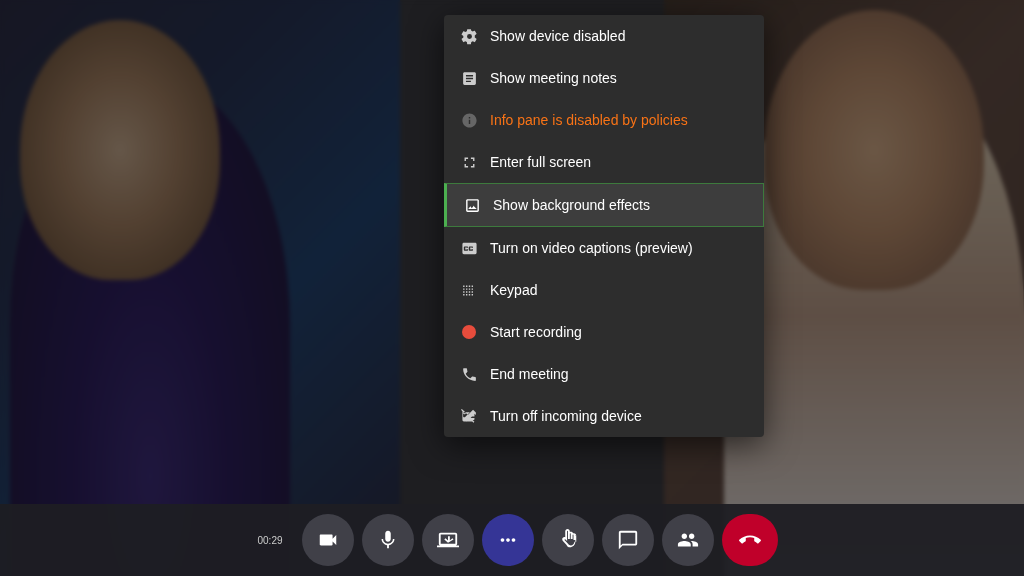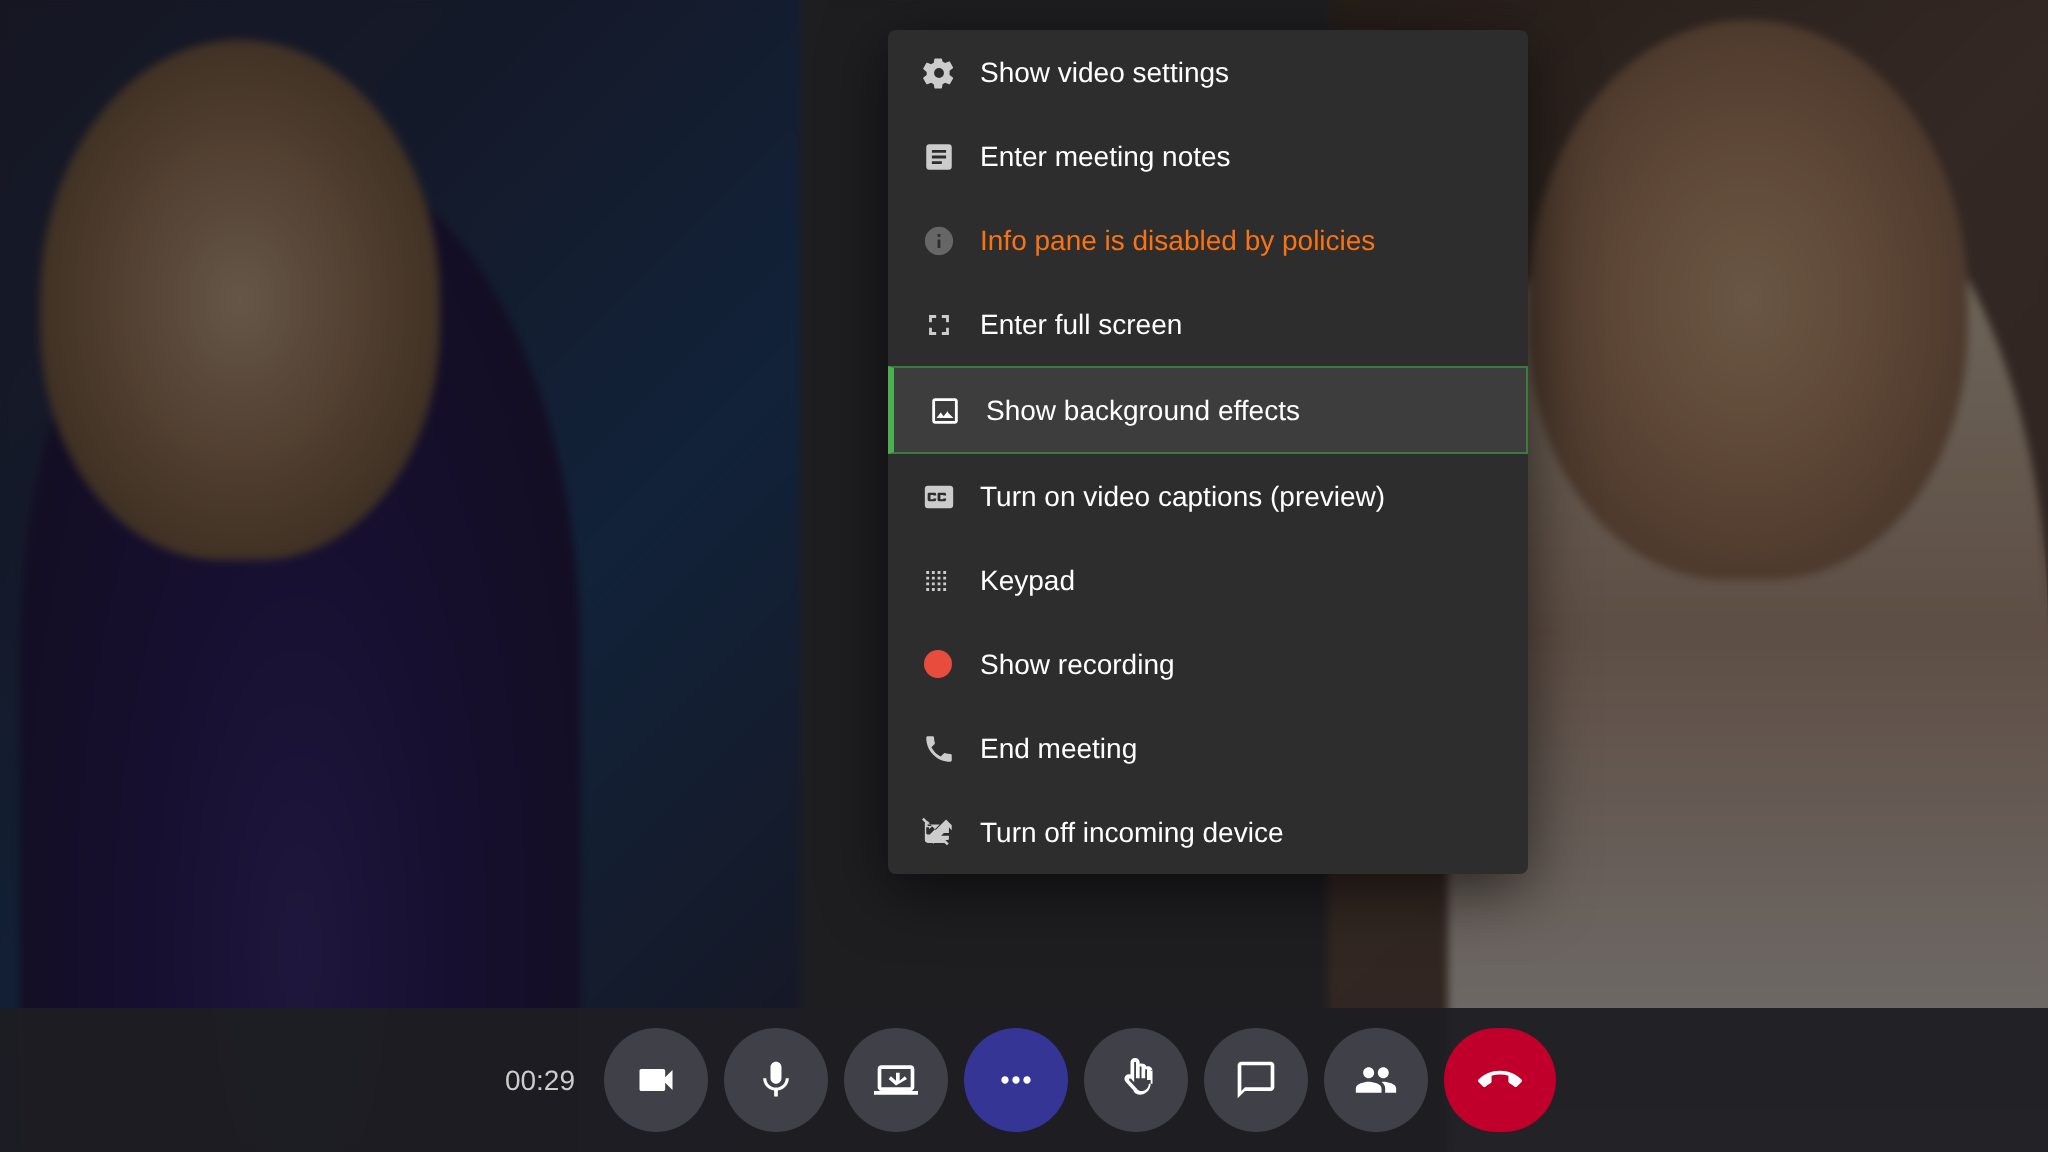--- a/index.html
+++ b/index.html
@@ -195,21 +195,21 @@
     }
 
     .toolbar-btn.end-call {
       background: #c0002a;
       border-radius: 30px;
       width: 56px;
     }
 
     .timer-label {
       color: #cccccc;
-      font-size: 14px;
+      font-size: 10px;
       font-weight: 500;
       min-width: 48px;
       text-align: center;
     }
 
     
     svg {
       fill: currentColor;
     }
   </style>
@@ -223,30 +223,30 @@
 </div>
 
 <div class="context-menu">
 
   <div class="menu-item">
     <span class="menu-icon">
       <svg width="17" height="17" viewBox="0 0 24 24">
           <path d="M12 15.5A3.5 3.5 0 018.5 12 3.5 3.5 0 0112 8.5a3.5 3.5 0 013.5 3.5 3.5 3.5 0 01-3.5 3.5m7.43-2.92c.04-.36.07-.72.07-1.08s-.03-.73-.07-1.08l2.32-1.81c.21-.16.27-.45.14-.68l-2.2-3.81c-.13-.23-.42-.31-.65-.22l-2.74 1.1c-.57-.44-1.18-.8-1.85-1.08L14.1 2.17C14.06 1.93 13.84 1.75 13.6 1.75h-4.4c-.24 0-.46.18-.5.42L8.31 4.74C7.64 5.02 7.03 5.38 6.46 5.82L3.72 4.72c-.23-.09-.52-.01-.65.22L.87 8.75c-.13.23-.07.52.14.68l2.32 1.81C3.29 11.6 3.25 11.96 3.25 12.33s.04.72.08 1.08L1.01 15.22c-.21.16-.27.45-.14.68l2.2 3.81c.13.23.42.31.65.22l2.74-1.1c.57.44 1.18.8 1.85 1.08l.39 2.57c.04.24.26.42.5.42h4.4c.24 0 .46-.18.5-.42l.39-2.57c.67-.28 1.28-.64 1.85-1.08l2.74 1.1c.23.09.52.01.65-.22l2.2-3.81c.13-.23.07-.52-.14-.68l-2.32-1.81z"></path>
         </svg>
     </span>
-    <span>Show video settings</span>
+    <span>Show device disabled</span>
   </div>
 
   <div class="menu-item">
     <span class="menu-icon">
       <svg width="17" height="17" viewBox="0 0 24 24">
           <path d="M19 3H5c-1.1 0-2 .9-2 2v14c0 1.1.9 2 2 2h14c1.1 0 2-.9 2-2V5c0-1.1-.9-2-2-2zm-5 14H7v-2h7v2zm3-4H7v-2h10v2zm0-4H7V7h10v2z"></path>
         </svg>
     </span>
-    <span>Enter meeting notes</span>
+    <span>Show meeting notes</span>
   </div>
 
   <div class="menu-item disabled">
     <span class="menu-icon">
       <svg width="17" height="17" viewBox="0 0 24 24">
           <path d="M12 2C6.48 2 2 6.48 2 12s4.48 10 10 10 10-4.48 10-10S17.52 2 12 2zm1 15h-2v-6h2v6zm0-8h-2V7h2v2z"></path>
         </svg>
     </span>
     <span>Info pane is disabled by policies</span>
   </div>
@@ -284,21 +284,21 @@
           <path d="M3 17h2v2H3zm0-4h2v2H3zm0-4h2v2H3zm4 8h2v2H7zm0-4h2v2H7zm0-4h2v2H7zm4 8h2v2h-2zm0-4h2v2h-2zm0-4h2v2h-2zm4 8h2v2h-2zm0-4h2v2h-2zm0-4h2v2h-2zM3 5h2v2H3zm4 0h2v2H7zm4 0h2v2h-2zm4 0h2v2h-2z"></path>
         </svg>
     </span>
     <span>Keypad</span>
   </div>
 
   <div class="menu-item">
     <span class="menu-icon">
       <span class="record-dot"></span>
     </span>
-    <span>Show recording</span>
+    <span>Start recording</span>
   </div>
 
   <div class="menu-item">
     <span class="menu-icon">
       <svg width="17" height="17" viewBox="0 0 24 24">
           <path d="M6.62 10.79c1.44 2.83 3.76 5.14 6.59 6.59l2.2-2.2c.27-.27.67-.36 1.02-.24 1.12.37 2.33.57 3.57.57.55 0 1 .45 1 1V20c0 .55-.45 1-1 1-9.39 0-17-7.61-17-17 0-.55.45-1 1-1h3.5c.55 0 1 .45 1 1 0 1.25.2 2.45.57 3.57.11.35.03.74-.25 1.02l-2.2 2.2z"></path>
         </svg>
     </span>
     <span>End meeting</span>
   </div>

